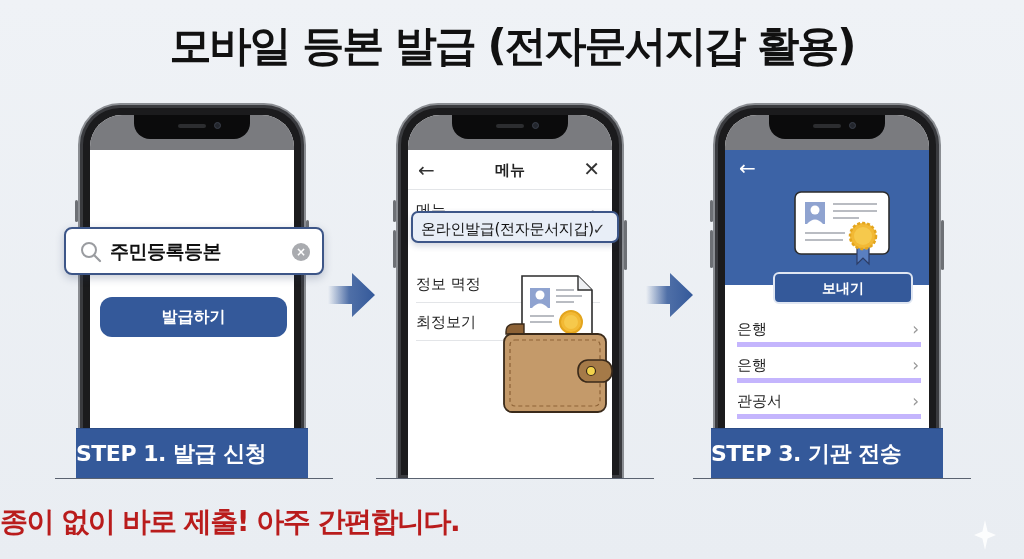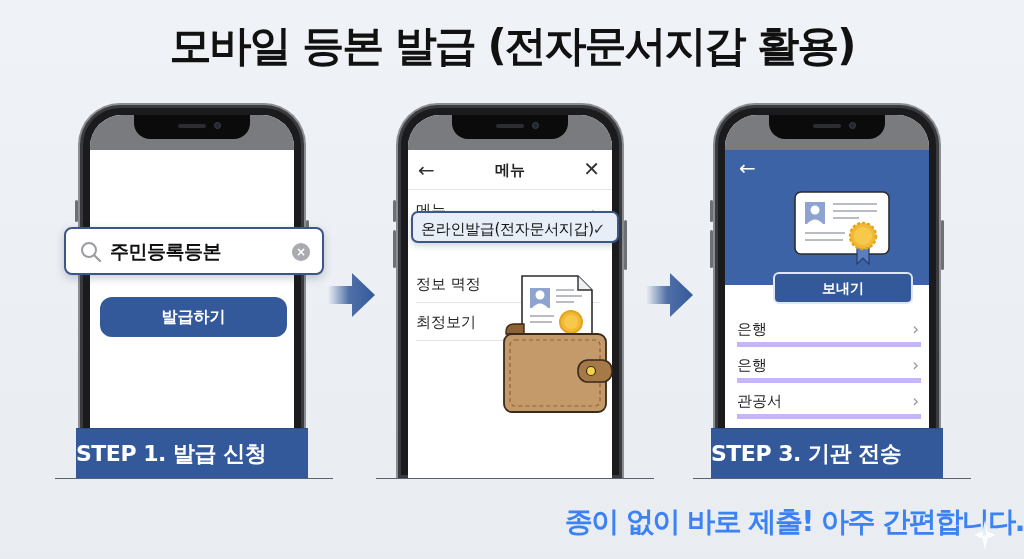--- a/index.html
+++ b/index.html
@@ -8,22 +8,22 @@
     background: linear-gradient(180deg, #eff2f6 0%, #e9edf2 100%);
     font-family: "DejaVu Sans", "Liberation Sans", sans-serif;
     position: relative;
     color: #111;
   }
   .title {
     position: absolute; left: 0; top: 18px; width: 1024px; text-align: center;
     font-size: 42px; font-weight: bold; letter-spacing: -2px; color: #111;
   }
   .caption {
-    position: absolute; left: 0; top: 503px; width: 1024px; text-align: right;
-    font-size: 28px; font-weight: bold; letter-spacing: -1.5px; color: #3b82f6;
+    position: absolute; left: 0; top: 503px; width: 1024px; text-align: left;
+    font-size: 28px; font-weight: bold; letter-spacing: -1.5px; color: #b91c1c;
   }
   .sparkle {
     position: absolute; left: 974px; top: 520px; width: 22px; height: 30px;
     background: #ffffff; opacity: 0.85;
     clip-path: polygon(50% 0%, 62% 38%, 100% 50%, 62% 62%, 50% 100%, 38% 62%, 0% 50%, 38% 38%);
   }
   .baseline { position: absolute; height: 1px; background: #5a6270; top: 478px; }
 
   .phone {
     position: absolute; top: 103px; width: 228px; height: 375px;

